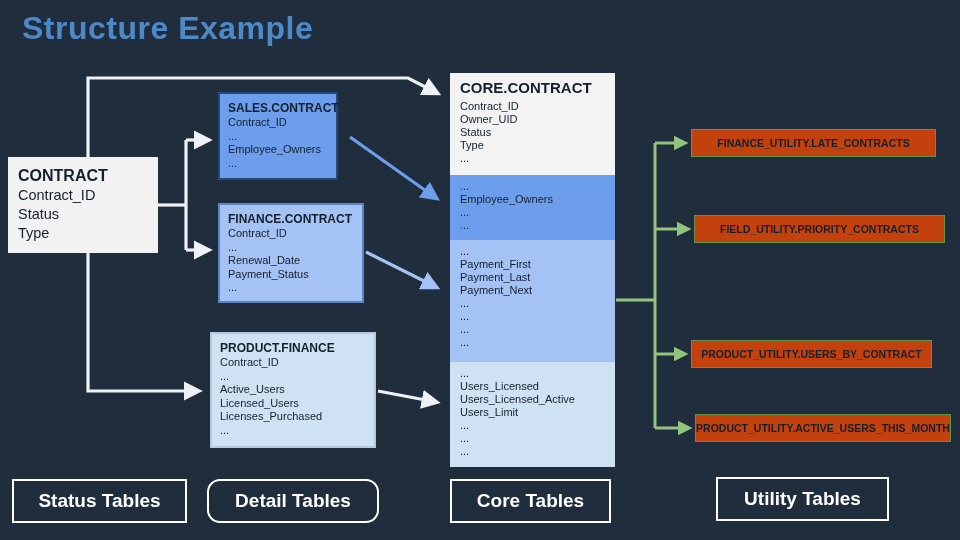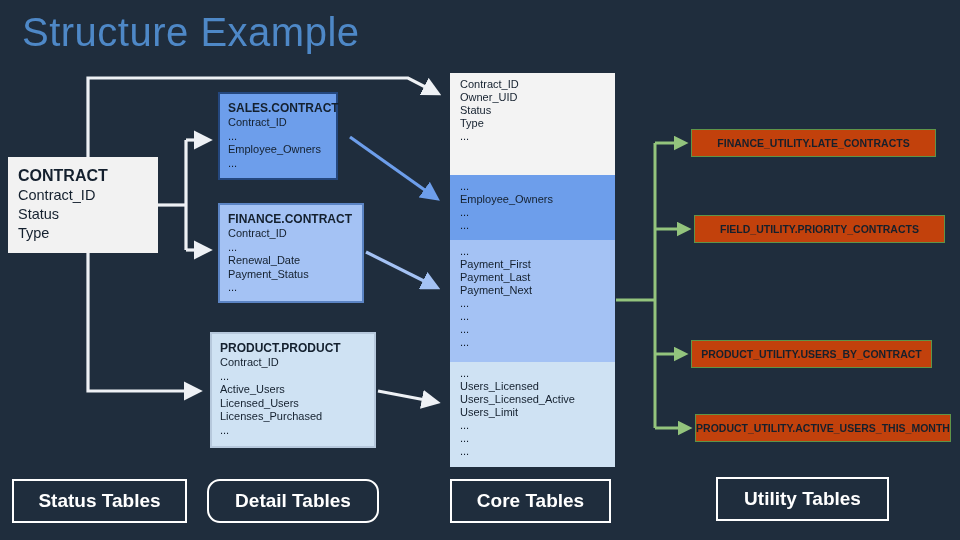--- a/index.html
+++ b/index.html
@@ -5,21 +5,21 @@
   html,body{margin:0;padding:0;}
   body{
     width:960px;height:540px;overflow:hidden;
     background:#1f2d3d;
     font-family:"Liberation Sans", sans-serif;
     position:relative;
   }
   .slide{position:absolute;inset:0;}
   .title{
     position:absolute;left:22px;top:10px;margin:0;
-    font-size:40px;font-weight:normal;color:#4e88c7;letter-spacing:.5px;
+    font-size:32px;font-weight:bold;color:#4e88c7;letter-spacing:.5px;
   }
   svg.connectors{position:absolute;left:0;top:0;pointer-events:none;}
 
   .box{position:absolute;box-sizing:border-box;color:#14202e;}
   .box .hd{font-weight:bold;}
   .field{white-space:nowrap;}
 
   
   .frame-box{
     left:8px;top:157px;width:150px;height:96px;
@@ -139,31 +139,32 @@
   <div class="box detail finance-box">
     <div class="hd">FINANCE.CONTRACT</div>
     <div class="field">Contract_ID</div>
     <div class="field">...</div>
     <div class="field">Renewal_Date</div>
     <div class="field">Payment_Status</div>
     <div class="field">...</div>
   </div>
 
   <div class="box detail product-box">
-    <div class="hd">PRODUCT.PRODUCT</div>
+    <div class="hd">PRODUCT.FINANCE</div>
     <div class="field">Contract_ID</div>
     <div class="field">...</div>
     <div class="field">Active_Users</div>
     <div class="field">Licensed_Users</div>
     <div class="field">Licenses_Purchased</div>
     <div class="field">...</div>
   </div>
 
   <div class="box core-box">
     <div class="core-sec core-sec1">
+      <div class="hd">CORE.CONTRACT</div>
       <div class="field">Contract_ID</div>
       <div class="field">Owner_UID</div>
       <div class="field">Status</div>
       <div class="field">Type</div>
       <div class="field">...</div>
     </div>
     <div class="core-sec core-sec2">
       <div class="field">...</div>
       <div class="field">Employee_Owners</div>
       <div class="field">...</div>

